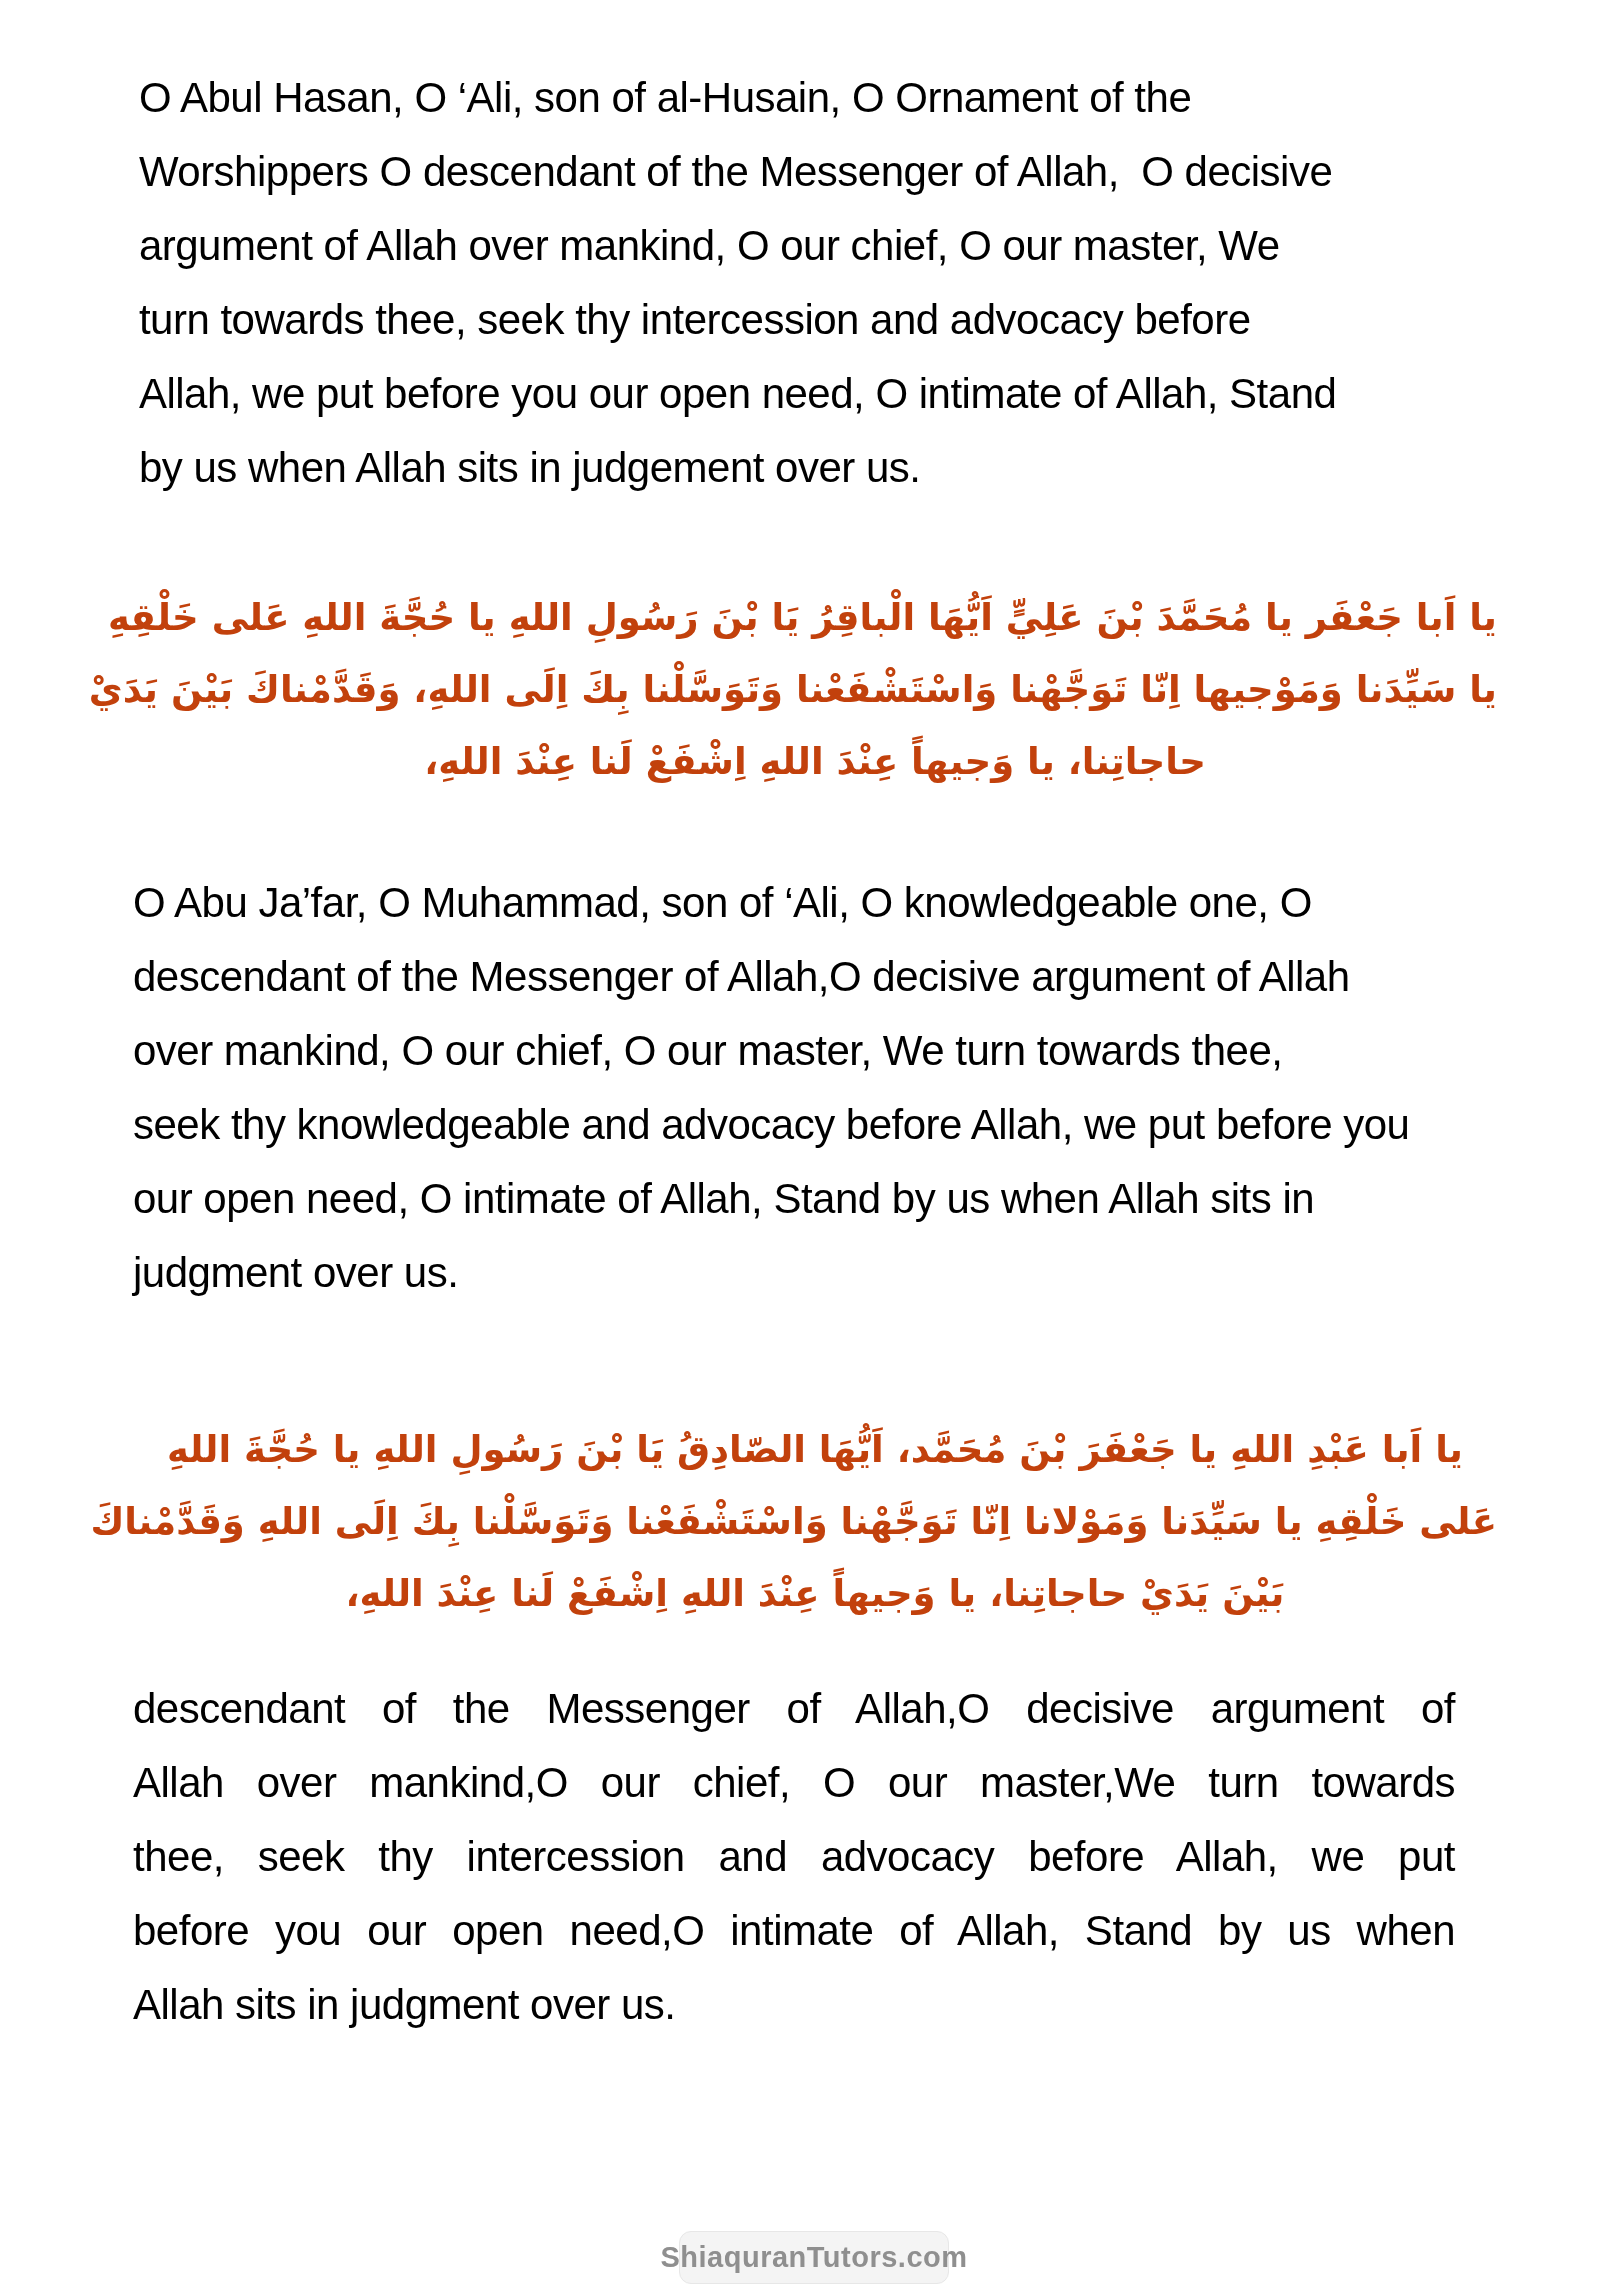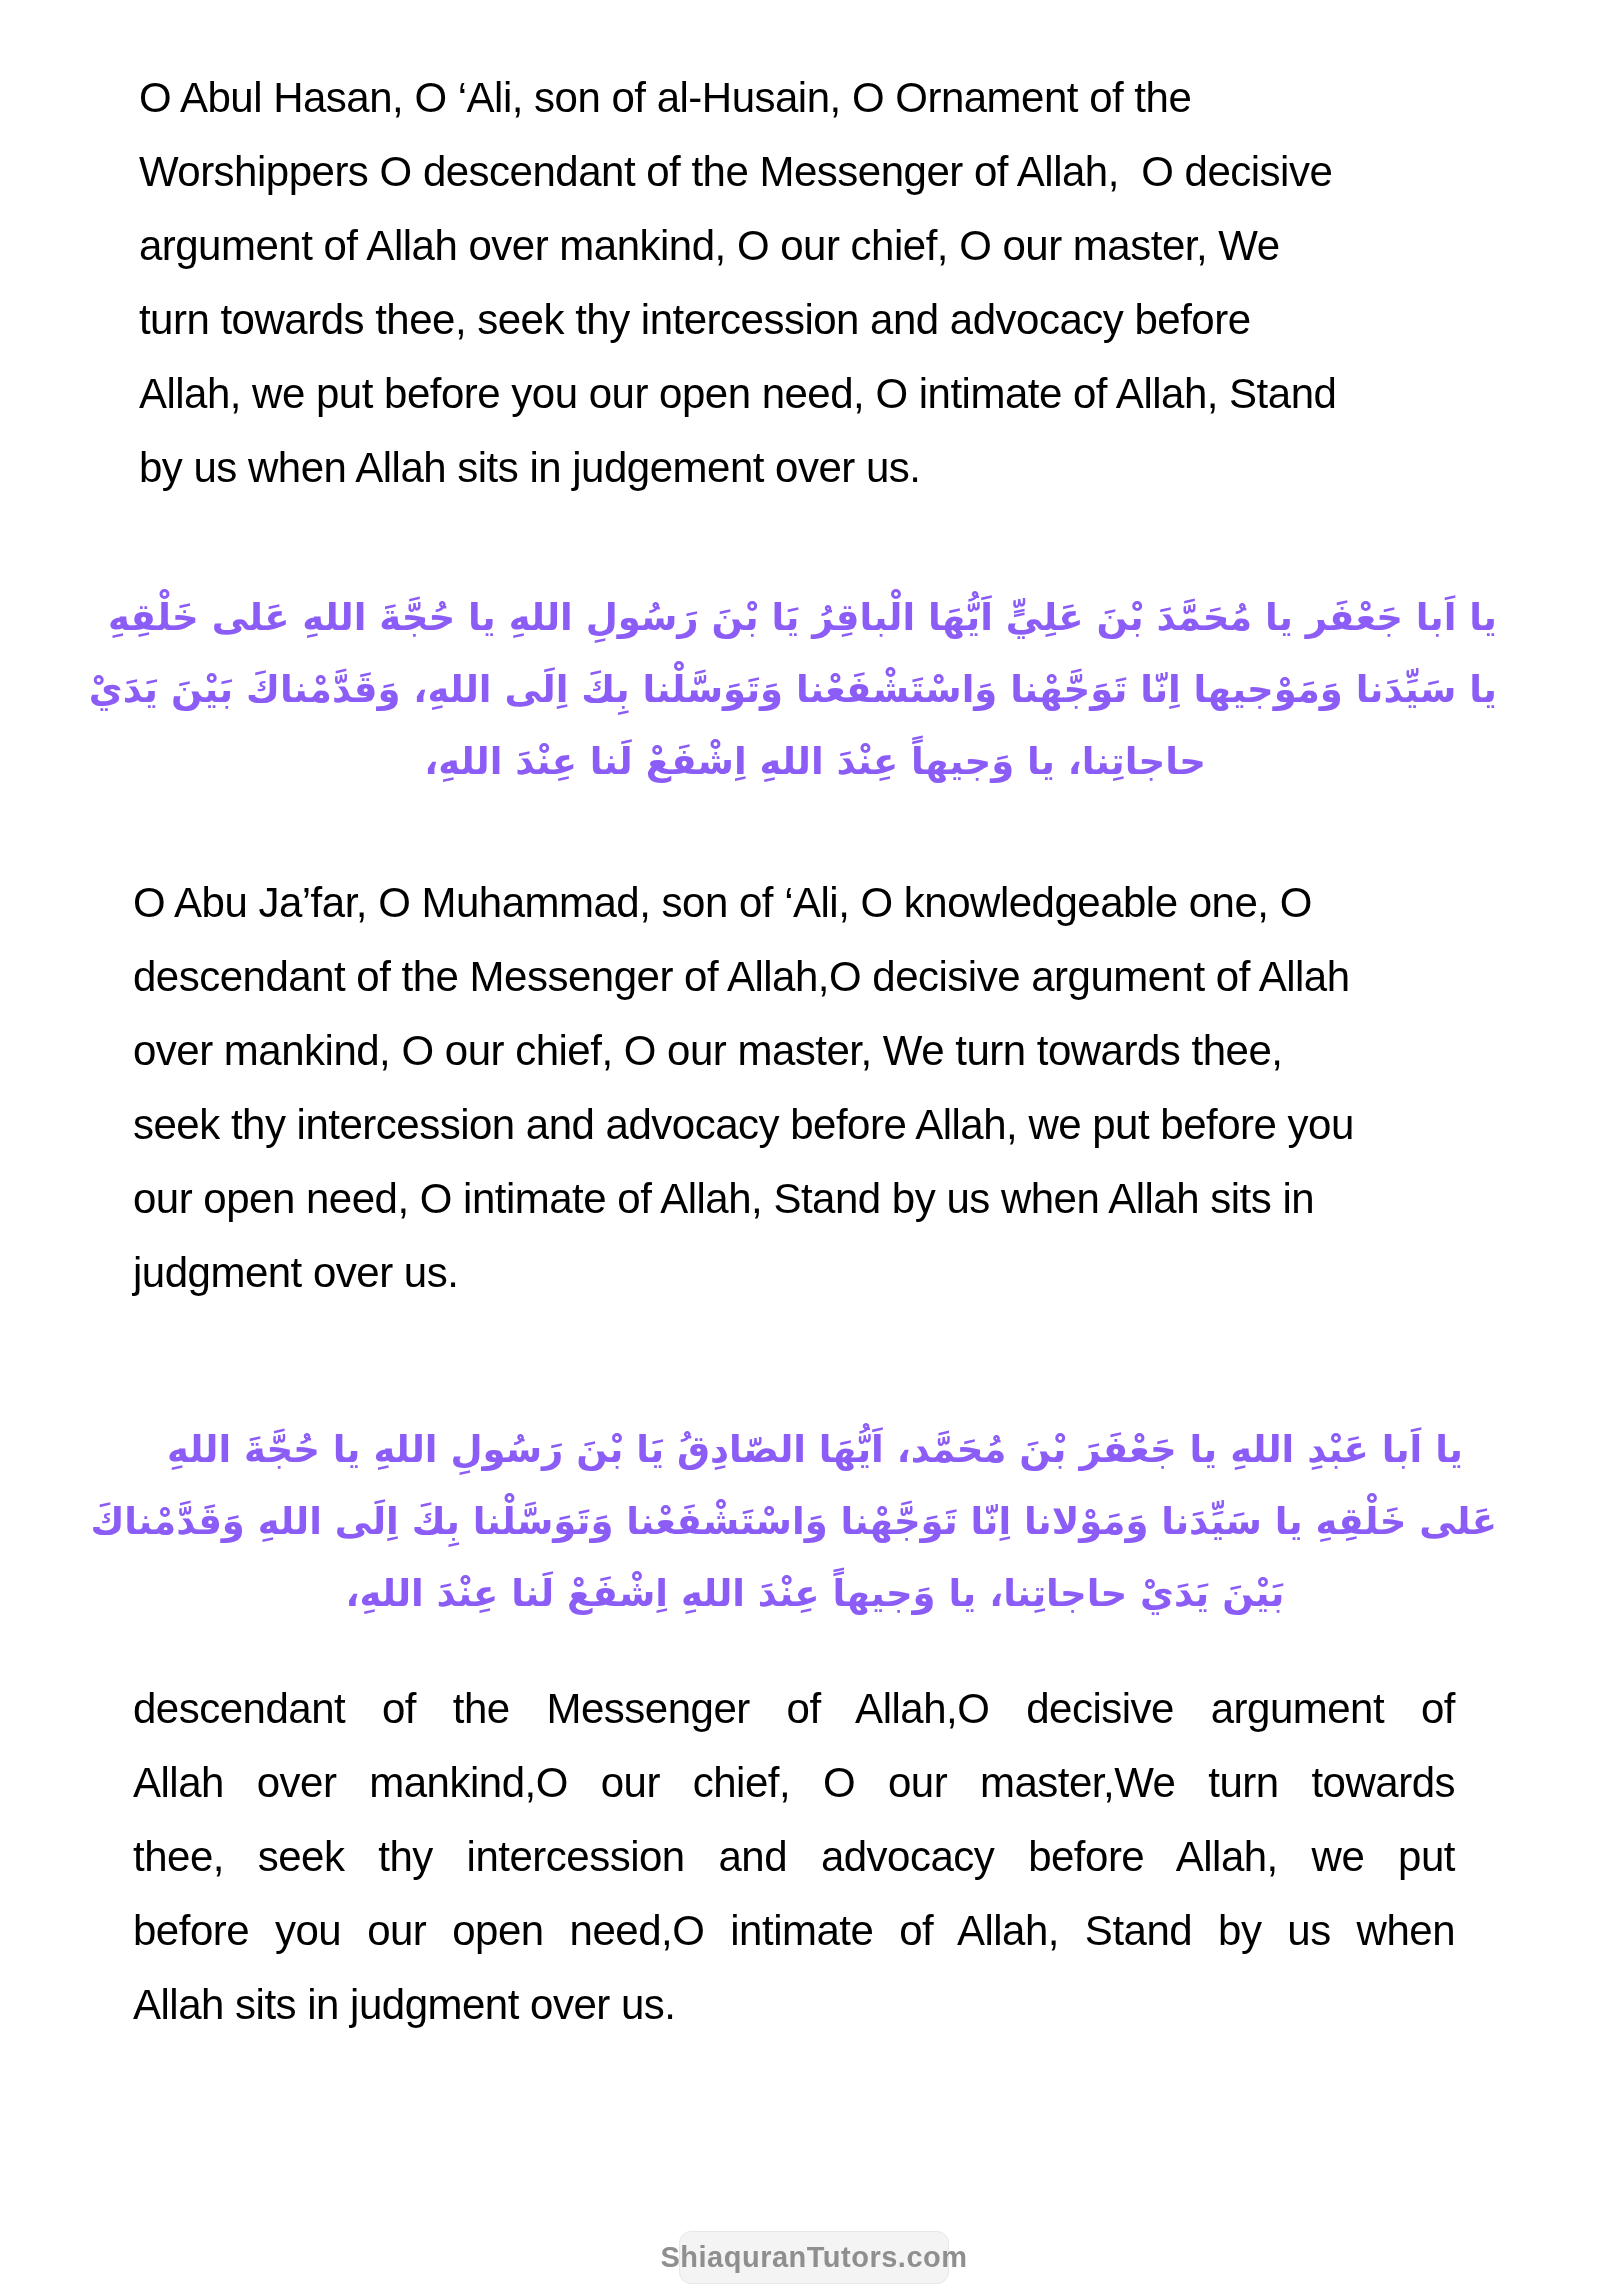--- a/index.html
+++ b/index.html
@@ -41,21 +41,21 @@
     text-align-last: justify;
   }
   .para-just .line:last-child { text-align-last: left; }
   
   .para-ar {
     direction: rtl;
     font-family: "DejaVu Sans", sans-serif;
     font-size: 37px;
     font-weight: 700;
     line-height: 72px;
-    color: #8b5cf6;
+    color: #c2410c;
     text-align: center;
   }
   .para-ar .line { white-space: nowrap; }
   .arabic-1 { margin-top: 77px; }
   .arabic-2 { margin-top: 104px; text-align: center; }
   
   .watermark-badge {
     position: absolute;
     left: 679px; top: 2231px;
     width: 270px; height: 53px;
@@ -89,21 +89,21 @@
     <div class="para-ar arabic-1" dir="rtl" lang="ar">
         <div class="line">يا اَبا جَعْفَر يا مُحَمَّدَ بْنَ عَلِيٍّ اَيُّهَا الْباقِرُ يَا بْنَ رَسُولِ اللهِ يا حُجَّةَ اللهِ عَلى خَلْقِهِ</div>
         <div class="line">يا سَيِّدَنا وَمَوْجيها اِنّا تَوَجَّهْنا وَاسْتَشْفَعْنا وَتَوَسَّلْنا بِكَ اِلَى اللهِ، وَقَدَّمْناكَ بَيْنَ يَدَيْ</div>
         <div class="line">حاجاتِنا، يا وَجيهاً عِنْدَ اللهِ اِشْفَعْ لَنا عِنْدَ اللهِ،</div>
       </div>
 
     <div class="para-en para-2">
         <div class="line">O Abu Ja’far, O Muhammad, son of ‘Ali, O knowledgeable one, O</div>
         <div class="line">descendant of the Messenger of Allah,O decisive argument of Allah</div>
         <div class="line">over mankind, O our chief, O our master, We turn towards thee,</div>
-        <div class="line">seek thy intercession and advocacy before Allah, we put before you</div>
+        <div class="line">seek thy knowledgeable and advocacy before Allah, we put before you</div>
         <div class="line">our open need, O intimate of Allah, Stand by us when Allah sits in</div>
         <div class="line">judgment over us.</div>
       </div>
 
     <div class="para-ar arabic-2" dir="rtl" lang="ar">
         <div class="line">يا اَبا عَبْدِ اللهِ يا جَعْفَرَ بْنَ مُحَمَّد، اَيُّهَا الصّادِقُ يَا بْنَ رَسُولِ اللهِ يا حُجَّةَ اللهِ</div>
         <div class="line">عَلى خَلْقِهِ يا سَيِّدَنا وَمَوْلانا اِنّا تَوَجَّهْنا وَاسْتَشْفَعْنا وَتَوَسَّلْنا بِكَ اِلَى اللهِ وَقَدَّمْناكَ</div>
         <div class="line">بَيْنَ يَدَيْ حاجاتِنا، يا وَجيهاً عِنْدَ اللهِ اِشْفَعْ لَنا عِنْدَ اللهِ،</div>
       </div>
 

